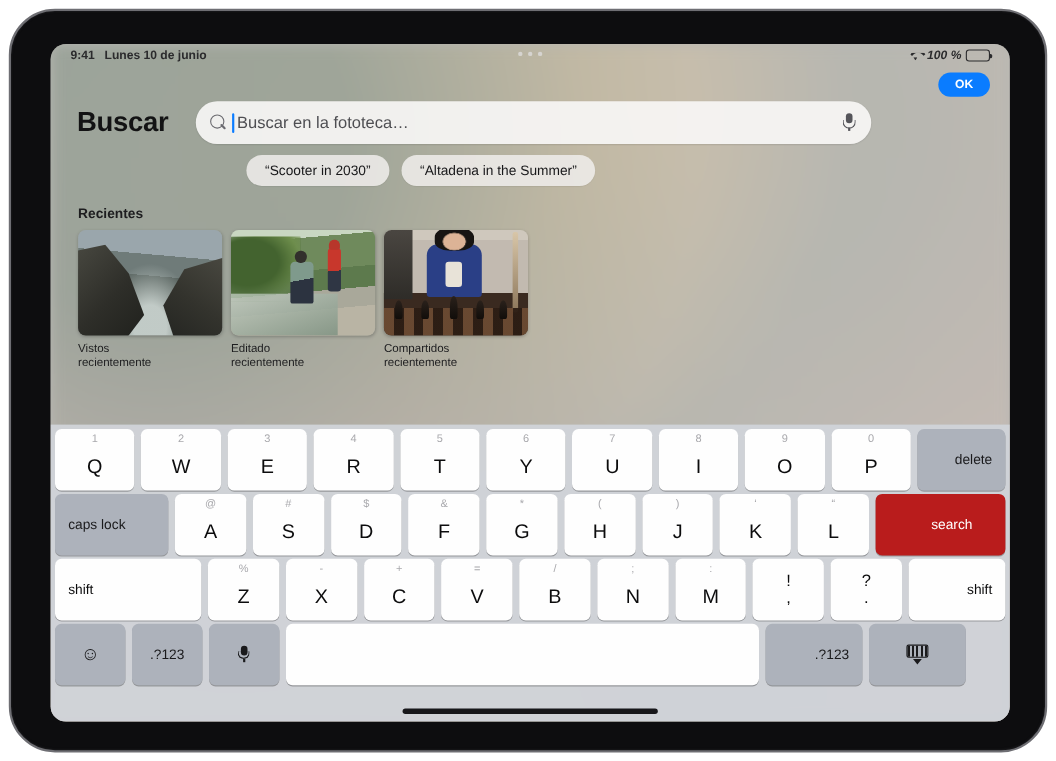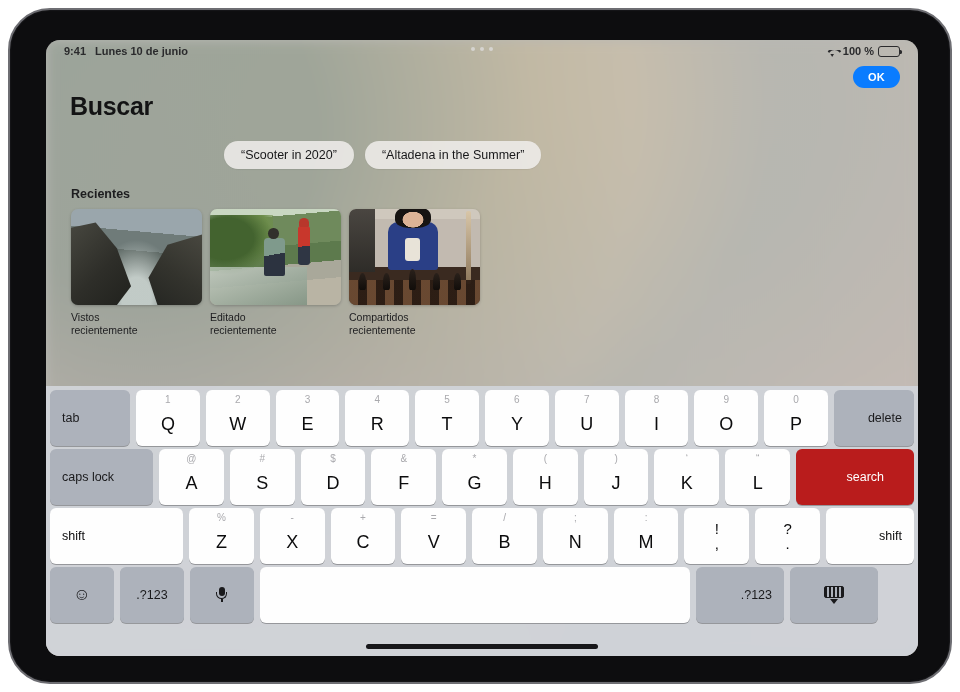--- a/index.html
+++ b/index.html
@@ -46,21 +46,21 @@
   }
 
   
   .status-bar {
     position: absolute; left: 0; top: 0; width: 100%; height: 22px;
     display: flex; align-items: center;
     padding: 0 18px;
     font-size: 11px; font-weight: bold; color: #2b2b2d;
   }
   .status-left { display: flex; align-items: center; gap: 9px; }
-  .status-right { margin-left: auto; display: flex; align-items: flex-end; gap: 4px; }
+  .status-right { margin-left: auto; display: flex; align-items: flex-start; gap: 4px; font-style: italic; }
   .multitask-dots { position: absolute; left: 50%; top: 7px; transform: translateX(-50%);
     display: flex; gap: 5px; }
   .multitask-dots i { width: 4px; height: 4px; border-radius: 50%; background: #d6d4d0; display: block; }
   .wifi-icon { width: 13px; height: 10px; position: relative; }
   .wifi-icon::before {
     content: ""; position: absolute; left: 0; top: 1px; width: 13px; height: 13px;
     border: 2.2px solid #2b2b2d; border-radius: 50%;
     clip-path: polygon(50% 55%, 0 12%, 100% 12%);
   }
   .wifi-icon::after {
@@ -303,24 +303,34 @@
         <span class="wifi-icon"></span>
         <span>100 %</span>
         <span class="battery"><span class="fill"></span></span>
       </div>
     </div>
 
     <button class="ok-button">OK</button>
 
     <div class="search-header">
       <div class="page-title">Buscar</div>
+      <div class="search-field">
+        <span class="mag-icon"></span>
+        <span class="caret"></span>
+        <span class="search-placeholder">Buscar en la fototeca…</span>
+        <span class="mic-icon">
+          <span class="cap"></span>
+            <span class="arc"></span>
+            <span class="stem"></span>
+        </span>
+      </div>
     </div>
 
     <div class="chips">
-      <div class="chip">“Scooter in 2020”</div>
+      <div class="chip">“Scooter in 2030”</div>
       <div class="chip">“Altadena in the Summer”</div>
     </div>
 
     <div class="recents">
       <div class="recents-title">Recientes</div>
       <div class="cards">
         <div class="card">
           <div class="thumb ph-cliffs"></div>
           <div class="card-label">Vistos<br>recientemente</div>
         </div>
@@ -346,21 +356,20 @@
             <span class="pc" style="left:80%"></span>
           </div>
           <div class="card-label">Compartidos<br>recientemente</div>
         </div>
       </div>
     </div>
 
     <div class="keyboard">
 
       <div class="kb-row row1">
-        <div class="key mod k-tab">tab</div>
         <div class="key">
           <span class="alt">1</span>
           <span class="main">Q</span>
           </div>
         <div class="key">
           <span class="alt">2</span>
           <span class="main">W</span>
           </div>
         <div class="key">
           <span class="alt">3</span>

